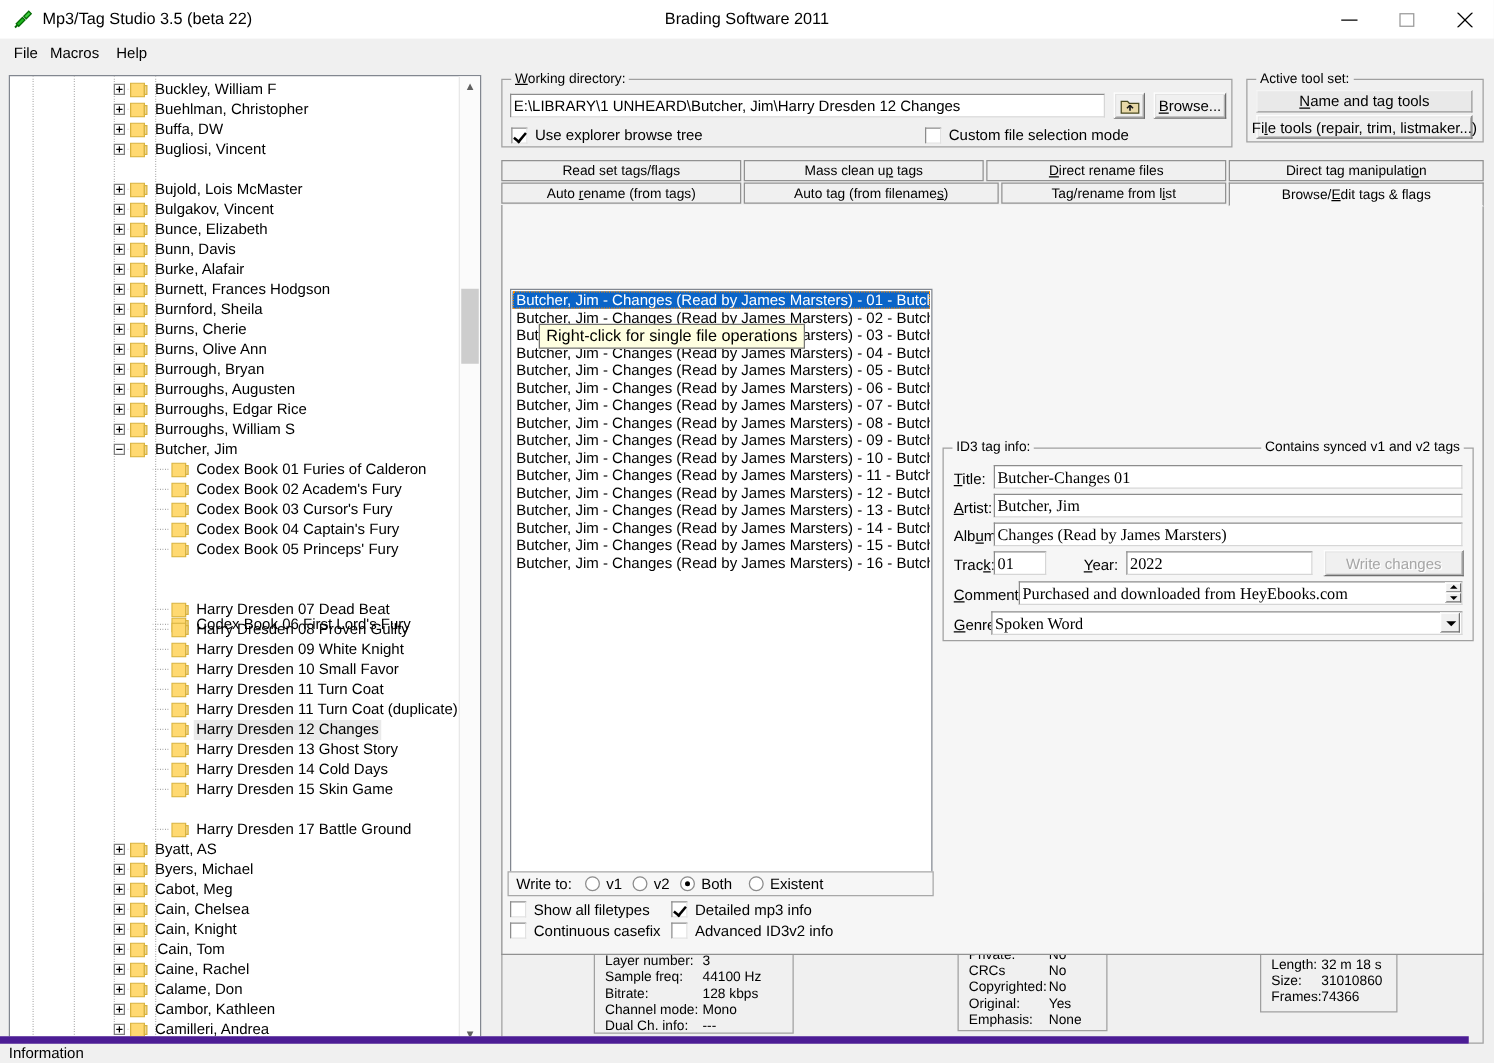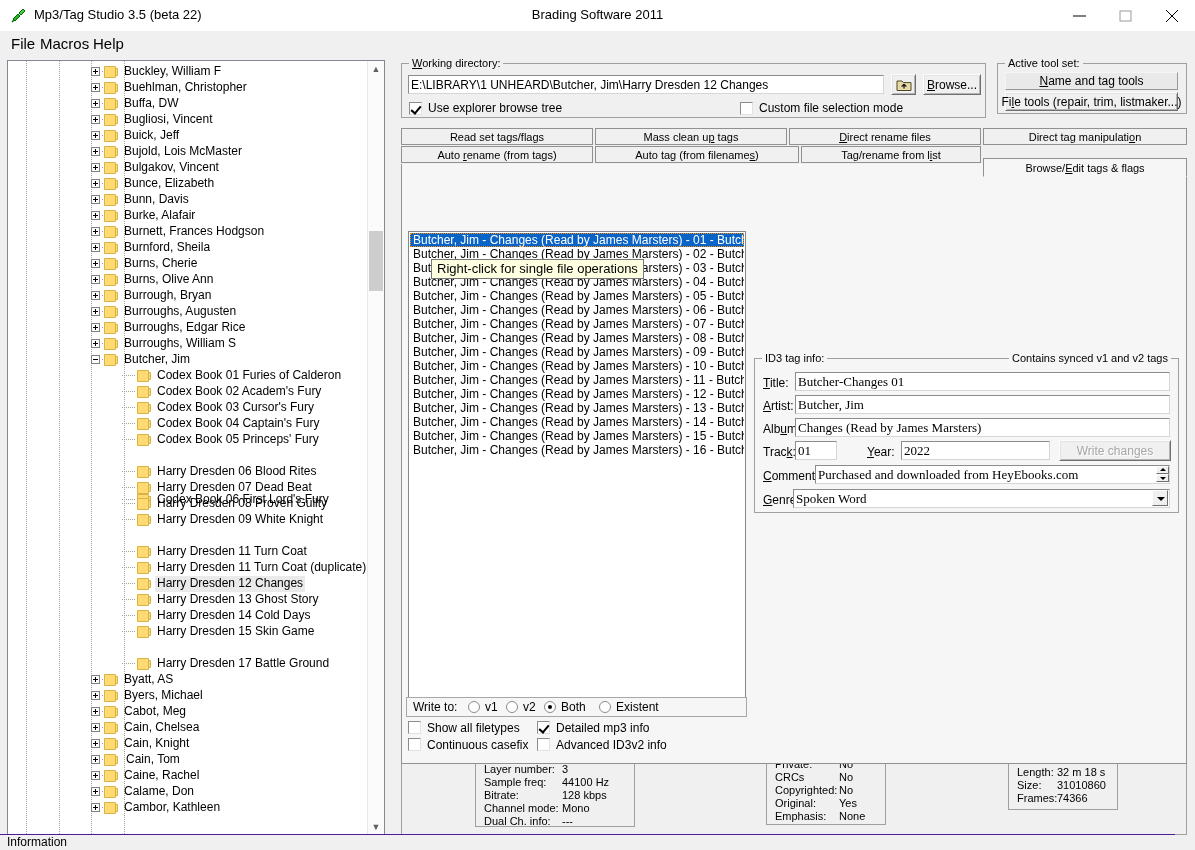--- a/index.html
+++ b/index.html
@@ -16,21 +16,21 @@
   #title-app{position:absolute;left:34px;top:7px;font-size:13px;color:#000;white-space:nowrap;}
   #title-center{position:absolute;left:0;top:7px;width:1195px;text-align:center;font-size:13px;color:#000;}
   .wbtn{position:absolute;top:0;width:46px;height:31px;cursor:default;}
   .wbtn svg{position:absolute;left:15px;top:10px;}
   #btn-min{right:92px;}
   #btn-max{right:46px;}
   #btn-close{right:0px;}
 
   
   #menubar{position:absolute;left:0;top:31px;width:1195px;height:22px;background:#f0f0f0;}
-  .menu-item{position:absolute;top:3px;font-size:15px;padding:1px 5px;cursor:default;}
+  .menu-item{position:absolute;top:3px;font-size:12px;padding:1px 5px;cursor:default;}
   #menu-file{left:6px;}
   #menu-macros{left:35px;}
   #menu-help{left:88px;}
 
   
   #client{position:absolute;left:0;top:53px;width:1195px;height:782px;background:#f0f0f0;}
 
   
   #tree-panel{position:absolute;left:7px;top:7px;width:378px;height:777px;background:#fff;border:1px solid #828790;box-sizing:border-box;overflow:hidden;}
   #tree-inner{position:absolute;left:0;top:0;width:362px;height:100%;overflow:hidden;}
@@ -105,21 +105,21 @@
   .spin{position:absolute;width:13px;background:#f0f0f0;}
   .spin div{position:relative;height:8px;border:1px solid;border-color:#fff #707070 #707070 #fff;box-sizing:border-box;background:#f0f0f0;}
   .spin div:after{content:"";position:absolute;left:3px;border-left:3px solid transparent;border-right:3px solid transparent;}
   .spin div.up:after{top:1px;border-bottom:3px solid #000;}
   .spin div.dn:after{top:2px;border-top:3px solid #000;}
 
   
   .irow{position:absolute;font-size:11px;white-space:nowrap;line-height:13px;}
 
   
-  #statusbar{position:absolute;left:0;bottom:0;width:1175px;height:15px;background:#f0f0f0;border-top:1px solid #4c1d95;}
+  #statusbar{position:absolute;left:0;bottom:0;width:1175px;height:15px;background:#f0f0f0;border-top:6px solid #4c1d95;}
   #status-text{position:absolute;left:7px;top:0px;font-size:12px;color:#000;}
 </style>
 </head>
 <body>
 
 <div id="titlebar">
   <span id="app-icon">
     <svg width="18" height="18" viewBox="0 0 18 18">
       <path d="M3 13 L8 8 L10 10 L5 15 Z" fill="#1fb81f" stroke="#046904" stroke-width="1"></path>
       <path d="M9 7 L13 3 L15 5 L11 9 Z" fill="#3ecf3e" stroke="#046904" stroke-width="1"></path>
@@ -189,29 +189,20 @@
         </div>
         <div class="tnode" style="top: 51px; width: 362px;">
           <span class="exp plus" style="left: 83px;"></span>
           <span class="dots-h" style="left: 94px;"></span>
           <span class="folder" style="left: 96px;"><svg width="15" height="12" viewBox="0 0 15 12">
               <path d="M0.5 0.5 H11.5 V11.5 H0.5 Z" fill="#ffd971" stroke="#d8b340" stroke-width="1"></path>
               <path d="M11.5 2.5 H13.5 V9.5 H11.5 Z" fill="#f3d98e" stroke="#d8b340" stroke-width="1"></path>
             </svg></span>
           <span class="tlabel" style="left: 114px;">Bugliosi, Vincent</span>
         </div>
-        <div class="tnode" style="top: 67px; width: 362px;">
-          <span class="exp plus" style="left: 83px;"></span>
-          <span class="dots-h" style="left: 94px;"></span>
-          <span class="folder" style="left: 96px;"><svg width="15" height="12" viewBox="0 0 15 12">
-              <path d="M0.5 0.5 H11.5 V11.5 H0.5 Z" fill="#ffd971" stroke="#d8b340" stroke-width="1"></path>
-              <path d="M11.5 2.5 H13.5 V9.5 H11.5 Z" fill="#f3d98e" stroke="#d8b340" stroke-width="1"></path>
-            </svg></span>
-          <span class="tlabel" style="left: 114px;">Buick, Jeff</span>
-        </div>
         <div class="tnode" style="top: 83px; width: 362px;">
           <span class="exp plus" style="left: 83px;"></span>
           <span class="dots-h" style="left: 94px;"></span>
           <span class="folder" style="left: 96px;"><svg width="15" height="12" viewBox="0 0 15 12">
               <path d="M0.5 0.5 H11.5 V11.5 H0.5 Z" fill="#ffd971" stroke="#d8b340" stroke-width="1"></path>
               <path d="M11.5 2.5 H13.5 V9.5 H11.5 Z" fill="#f3d98e" stroke="#d8b340" stroke-width="1"></path>
             </svg></span>
           <span class="tlabel" style="left: 114px;">Bujold, Lois McMaster</span>
         </div>
         <div class="tnode" style="top: 99px; width: 362px;">
@@ -372,28 +363,20 @@
           <span class="tlabel" style="left: 147px;">Codex Book 05 Princeps' Fury</span>
         </div>
         <div class="tnode" style="top: 387px; width: 362px; margin-top: 44px;">
           <span class="dots-h" style="left: 114px; width: 14px;"></span>
           <span class="folder" style="left: 129px;"><svg width="15" height="12" viewBox="0 0 15 12">
               <path d="M0.5 0.5 H11.5 V11.5 H0.5 Z" fill="#ffd971" stroke="#d8b340" stroke-width="1"></path>
               <path d="M11.5 2.5 H13.5 V9.5 H11.5 Z" fill="#f3d98e" stroke="#d8b340" stroke-width="1"></path>
             </svg></span>
           <span class="tlabel" style="left: 147px;">Codex Book 06 First Lord's Fury</span>
         </div>
-        <div class="tnode" style="top: 403px; width: 362px;">
-          <span class="dots-h" style="left: 114px; width: 14px;"></span>
-          <span class="folder" style="left: 129px;"><svg width="15" height="12" viewBox="0 0 15 12">
-              <path d="M0.5 0.5 H11.5 V11.5 H0.5 Z" fill="#ffd971" stroke="#d8b340" stroke-width="1"></path>
-              <path d="M11.5 2.5 H13.5 V9.5 H11.5 Z" fill="#f3d98e" stroke="#d8b340" stroke-width="1"></path>
-            </svg></span>
-          <span class="tlabel" style="left: 147px;">Harry Dresden 06 Blood Rites</span>
-        </div>
         <div class="tnode" style="top: 419px; width: 362px;">
           <span class="dots-h" style="left: 114px; width: 14px;"></span>
           <span class="folder" style="left: 129px;"><svg width="15" height="12" viewBox="0 0 15 12">
               <path d="M0.5 0.5 H11.5 V11.5 H0.5 Z" fill="#ffd971" stroke="#d8b340" stroke-width="1"></path>
               <path d="M11.5 2.5 H13.5 V9.5 H11.5 Z" fill="#f3d98e" stroke="#d8b340" stroke-width="1"></path>
             </svg></span>
           <span class="tlabel" style="left: 147px;">Harry Dresden 07 Dead Beat</span>
         </div>
         <div class="tnode" style="top: 435px; width: 362px;">
           <span class="dots-h" style="left: 114px; width: 14px;"></span>
@@ -404,20 +387,28 @@
           <span class="tlabel" style="left: 147px;">Harry Dresden 08 Proven Guilty</span>
         </div>
         <div class="tnode" style="top: 451px; width: 362px;">
           <span class="dots-h" style="left: 114px; width: 14px;"></span>
           <span class="folder" style="left: 129px;"><svg width="15" height="12" viewBox="0 0 15 12">
               <path d="M0.5 0.5 H11.5 V11.5 H0.5 Z" fill="#ffd971" stroke="#d8b340" stroke-width="1"></path>
               <path d="M11.5 2.5 H13.5 V9.5 H11.5 Z" fill="#f3d98e" stroke="#d8b340" stroke-width="1"></path>
             </svg></span>
           <span class="tlabel" style="left: 147px;">Harry Dresden 09 White Knight</span>
         </div>
+        <div class="tnode" style="top: 467px; width: 362px;">
+          <span class="dots-h" style="left: 114px; width: 14px;"></span>
+          <span class="folder" style="left: 129px;"><svg width="15" height="12" viewBox="0 0 15 12">
+              <path d="M0.5 0.5 H11.5 V11.5 H0.5 Z" fill="#ffd971" stroke="#d8b340" stroke-width="1"></path>
+              <path d="M11.5 2.5 H13.5 V9.5 H11.5 Z" fill="#f3d98e" stroke="#d8b340" stroke-width="1"></path>
+            </svg></span>
+          <span class="tlabel" style="left: 147px;">Harry Dresden 10 Small Favor</span>
+        </div>
         <div class="tnode" style="top: 483px; width: 362px;">
           <span class="dots-h" style="left: 114px; width: 14px;"></span>
           <span class="folder" style="left: 129px;"><svg width="15" height="12" viewBox="0 0 15 12">
               <path d="M0.5 0.5 H11.5 V11.5 H0.5 Z" fill="#ffd971" stroke="#d8b340" stroke-width="1"></path>
               <path d="M11.5 2.5 H13.5 V9.5 H11.5 Z" fill="#f3d98e" stroke="#d8b340" stroke-width="1"></path>
             </svg></span>
           <span class="tlabel" style="left: 147px;">Harry Dresden 11 Turn Coat</span>
         </div>
         <div class="tnode" style="top: 499px; width: 362px;">
           <span class="dots-h" style="left: 114px; width: 14px;"></span>
@@ -540,20 +531,29 @@
           <span class="tlabel" style="left: 114px;">Calame, Don</span>
         </div>
         <div class="tnode" style="top: 739px; width: 362px;">
           <span class="exp plus" style="left: 83px;"></span>
           <span class="dots-h" style="left: 94px;"></span>
           <span class="folder" style="left: 96px;"><svg width="15" height="12" viewBox="0 0 15 12">
               <path d="M0.5 0.5 H11.5 V11.5 H0.5 Z" fill="#ffd971" stroke="#d8b340" stroke-width="1"></path>
               <path d="M11.5 2.5 H13.5 V9.5 H11.5 Z" fill="#f3d98e" stroke="#d8b340" stroke-width="1"></path>
             </svg></span>
           <span class="tlabel" style="left: 114px;">Cambor, Kathleen</span>
+        </div>
+        <div class="tnode" style="top: 755px; width: 362px;">
+          <span class="exp plus" style="left: 83px;"></span>
+          <span class="dots-h" style="left: 94px;"></span>
+          <span class="folder" style="left: 96px;"><svg width="15" height="12" viewBox="0 0 15 12">
+              <path d="M0.5 0.5 H11.5 V11.5 H0.5 Z" fill="#ffd971" stroke="#d8b340" stroke-width="1"></path>
+              <path d="M11.5 2.5 H13.5 V9.5 H11.5 Z" fill="#f3d98e" stroke="#d8b340" stroke-width="1"></path>
+            </svg></span>
+          <span class="tlabel" style="left: 114px;">Camilleri, Andrea</span>
         </div>
       </div>
     <div id="tree-sb">
       <div class="arr up">▲</div>
       <div id="tree-thumb" style="top: 170px; height: 60px;"></div>
       <div class="arr dn">▼</div>
     </div>
   </div>
 
   <div class="gbox" id="wd-box" style="left:401px;top:10px;width:585px;height:55px;">
@@ -602,21 +602,21 @@
 
     <div class="tab" style="left:401px;top:93px;width:192px;">
       <span>Auto <u class="acc">r</u>ename (from tags)</span>
       </div>
     <div class="tab" style="left:595px;top:93px;width:204px;">
       <span>Auto tag (from filename<u class="acc">s</u>)</span>
       </div>
     <div class="tab" style="left:801px;top:93px;width:180px;">
       <span>Tag/rename from l<u class="acc">i</u>st</span>
       </div>
-    <div class="tab active" style="left:983px;top:105px;width:204px;height:19px;">
+    <div class="tab active" style="left:983px;top:93px;width:204px;height:19px;">
       <span>Browse/<u class="acc">E</u>dit tags &amp; flags</span>
       </div>
   </div>
 
   <div style="position:absolute;left:401px;top:111px;width:786px;height:600px;background:#f6f6f6;border:1px solid #919191;border-top:none;box-sizing:border-box;z-index:1;"></div>
 
   <div id="filelist" style="z-index:5;">
       <div class="frow sel" style="top: 1px;">Butcher, Jim - Changes (Read by James Marsters) - 01 - Butcher-Chang</div>
       <div class="frow" style="top: 15px;">Butcher, Jim - Changes (Read by James Marsters) - 02 - Butcher-Chang</div>
       <div class="frow" style="top: 29px;">Butcher, Jim - Changes (Read by James Marsters) - 03 - Butcher-Chang</div>

